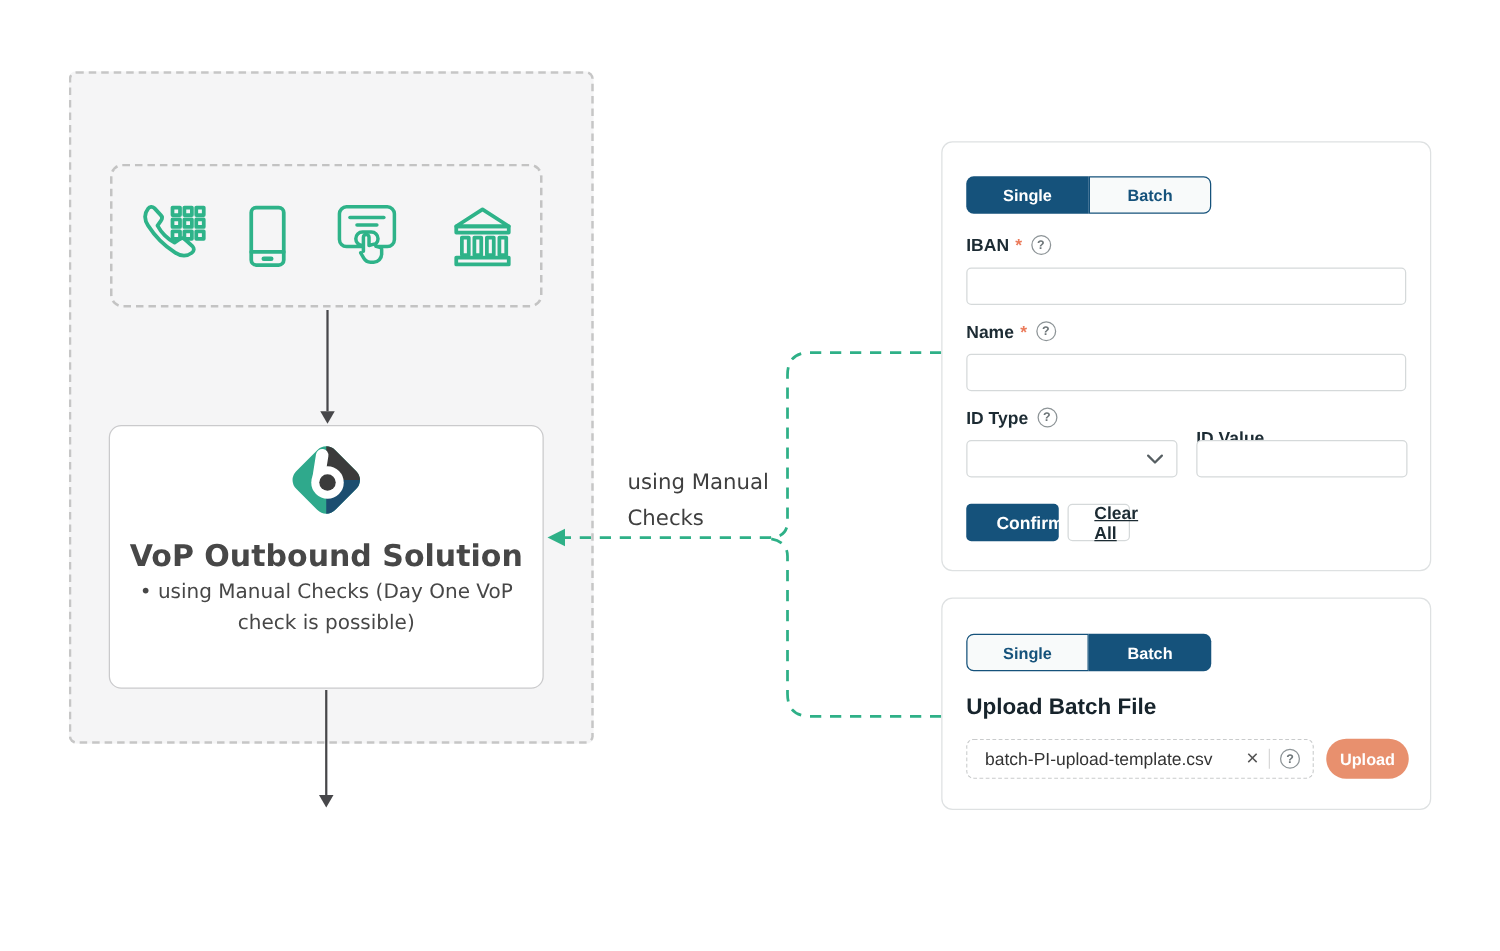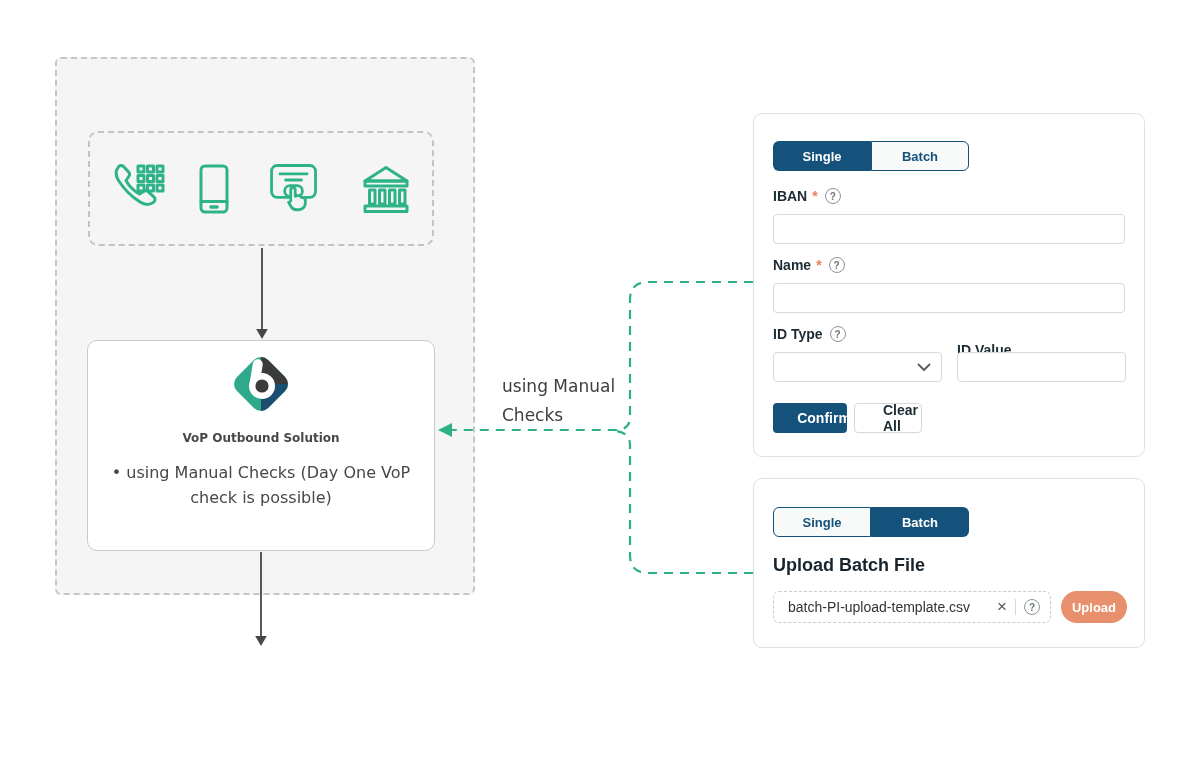--- a/index.html
+++ b/index.html
@@ -37,21 +37,21 @@
   .using-api { left:277px; top:262px; }
   .using-manual { left:474px; top:372px;margin-left:28px; }
 
   .vop-box {
     position:absolute; left:87px; top:340px; width:348px; height:211px;
     background:#ffffff; border:1.5px solid #cacacc; border-radius:10px;
   }
   .vop-logo { position:absolute; left:227px; top:350px; width:68px; height:68px; }
   .vop-title {
     position:absolute; left:87px; top:431px; width:348px; text-align:center;
-    font-size:12px; font-weight:700; color:#474747;
+    font-size:24px; font-weight:700; color:#474747;
   }
   .vop-bullets {
     position:absolute; left:91px; top:460px; width:340px; text-align:center;
     font-size:16px; color:#474747; line-height:25px;
   }
   .other-bank {
     position:absolute; left:196px; top:646px; width:130px; height:54px;
     background:#15527b; border-radius:8px; color:#ffffff; font-size:17px;
     font-weight:600; display:flex; align-items:center; justify-content:center;
   }
@@ -95,21 +95,21 @@
   .select-box {
     position:absolute; left:19px; width:169px; height:30px;
     border:1px solid #d5d9da; border-radius:4px; background:#fff;
     display:flex; align-items:center; justify-content:flex-end; padding-right:10px;
   }
   .btn {
     position:absolute; height:30px; border-radius:4px; font-size:14px; font-weight:700;
     display:flex; align-items:center; justify-content:center; cursor:pointer;padding-left:28px;
   }
   .btn-confirm { left:19px; top:289px; width:74px; background:#15527b; color:#fff; }
-  .btn-clear { left:100px; top:289px; width:68px; background:#fff; color:#1c2b33; border:1px solid #d5d9da; }
+  .btn-clear { left:100px; top:289px; width:50px; background:#fff; color:#1c2b33; border:1px solid #d5d9da;text-decoration:underline; }
 
   .upload-heading {
     position:absolute; left:19px; top:76px; font-size:18px; font-weight:700; color:#17242c;
   }
   .file-box {
     position:absolute; left:19px; top:112px; width:278px; height:32px;
     border:1.5px dashed #c9cbcc; border-radius:6px; background:#fff;
     display:flex; align-items:center; padding:0 10px 0 14px;
   }
   .file-name { font-size:14px; color:#333; flex:1; white-space:nowrap; overflow:hidden; }

